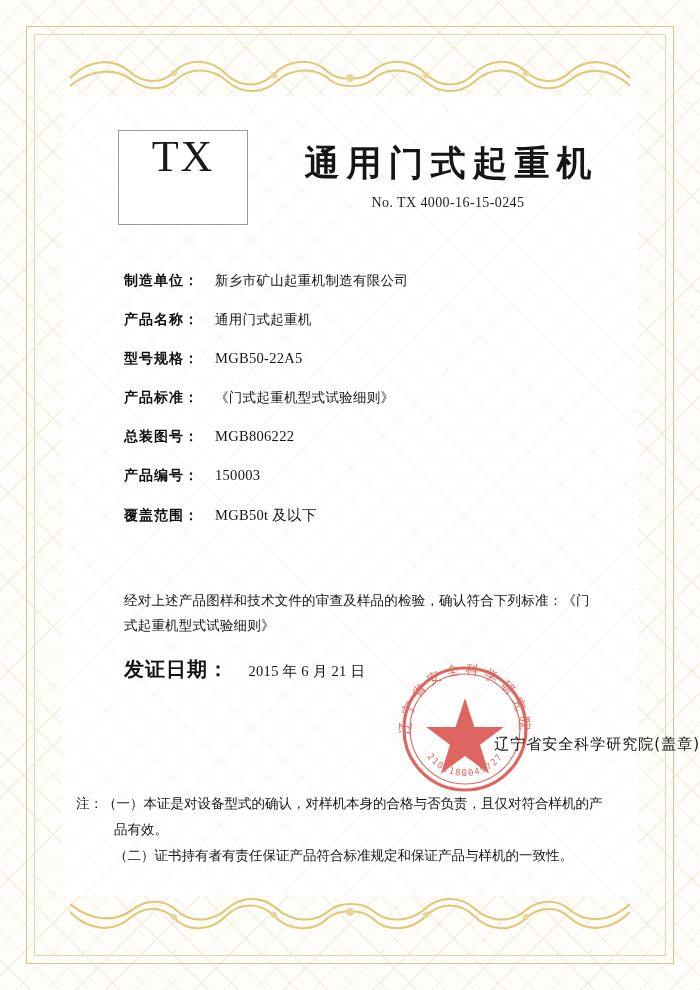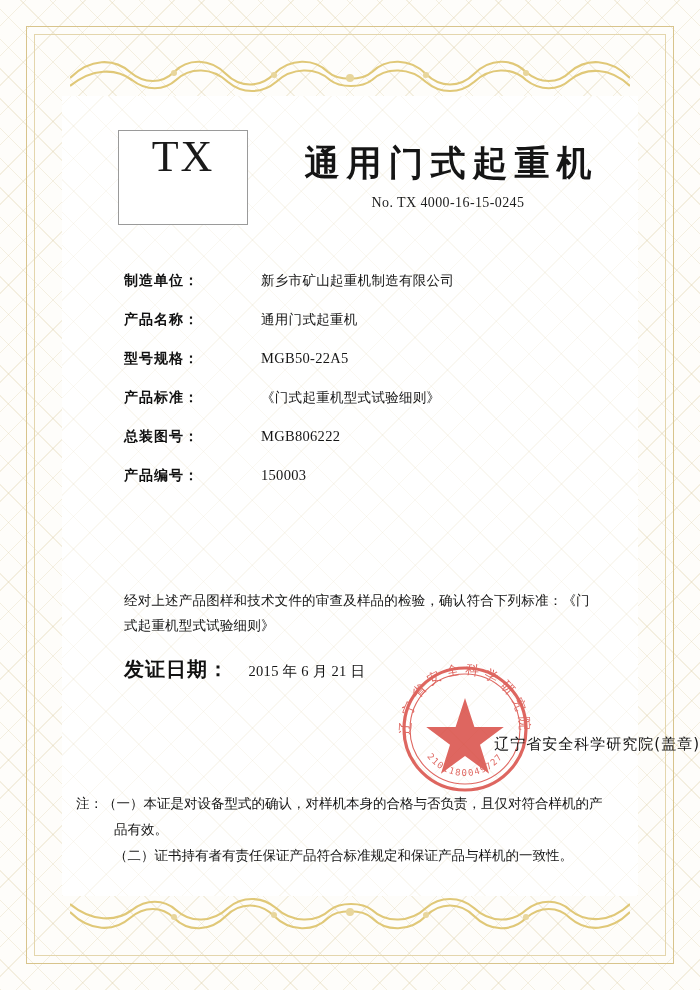--- a/index.html
+++ b/index.html
@@ -141,21 +141,20 @@
     left: 124px;
     top: 272px;
     width: 470px;
   }
   .field-row {
     display: flex;
     align-items: baseline;
     margin-bottom: 21px;
     font-size: 14.5px;
     color: #141414;
-    gap: 46px;
   }
   .field-label {
     font-family: "DejaVu Sans", sans-serif;
     font-size: 14px;
     font-weight: bold;
     letter-spacing: 1px;
     white-space: nowrap;
     color: #111;
   }
   .field-value {
@@ -300,20 +299,24 @@
       <span class="field-label">产品标准：</span>
       <span class="field-value">《门式起重机型式试验细则》</span>
     </div>
     <div class="field-row">
       <span class="field-label">总装图号：</span>
       <span class="field-value latin">MGB806222</span>
     </div>
     <div class="field-row">
       <span class="field-label">产品编号：</span>
       <span class="field-value latin">150003</span>
+    </div>
+    <div class="field-row">
+      <span class="field-label">覆盖范围：</span>
+      <span class="field-value latin">MGB50t 及以下</span>
     </div>
   </div>
 
   <div class="statement">经对上述产品图样和技术文件的审查及样品的检验，确认符合下列标准：《门式起重机型式试验细则》</div>
 
   <div class="issue-row">
     <span class="field-label">发证日期：</span>
     <span class="field-value latin">2015 年 6 月 21 日</span>
   </div>
 

